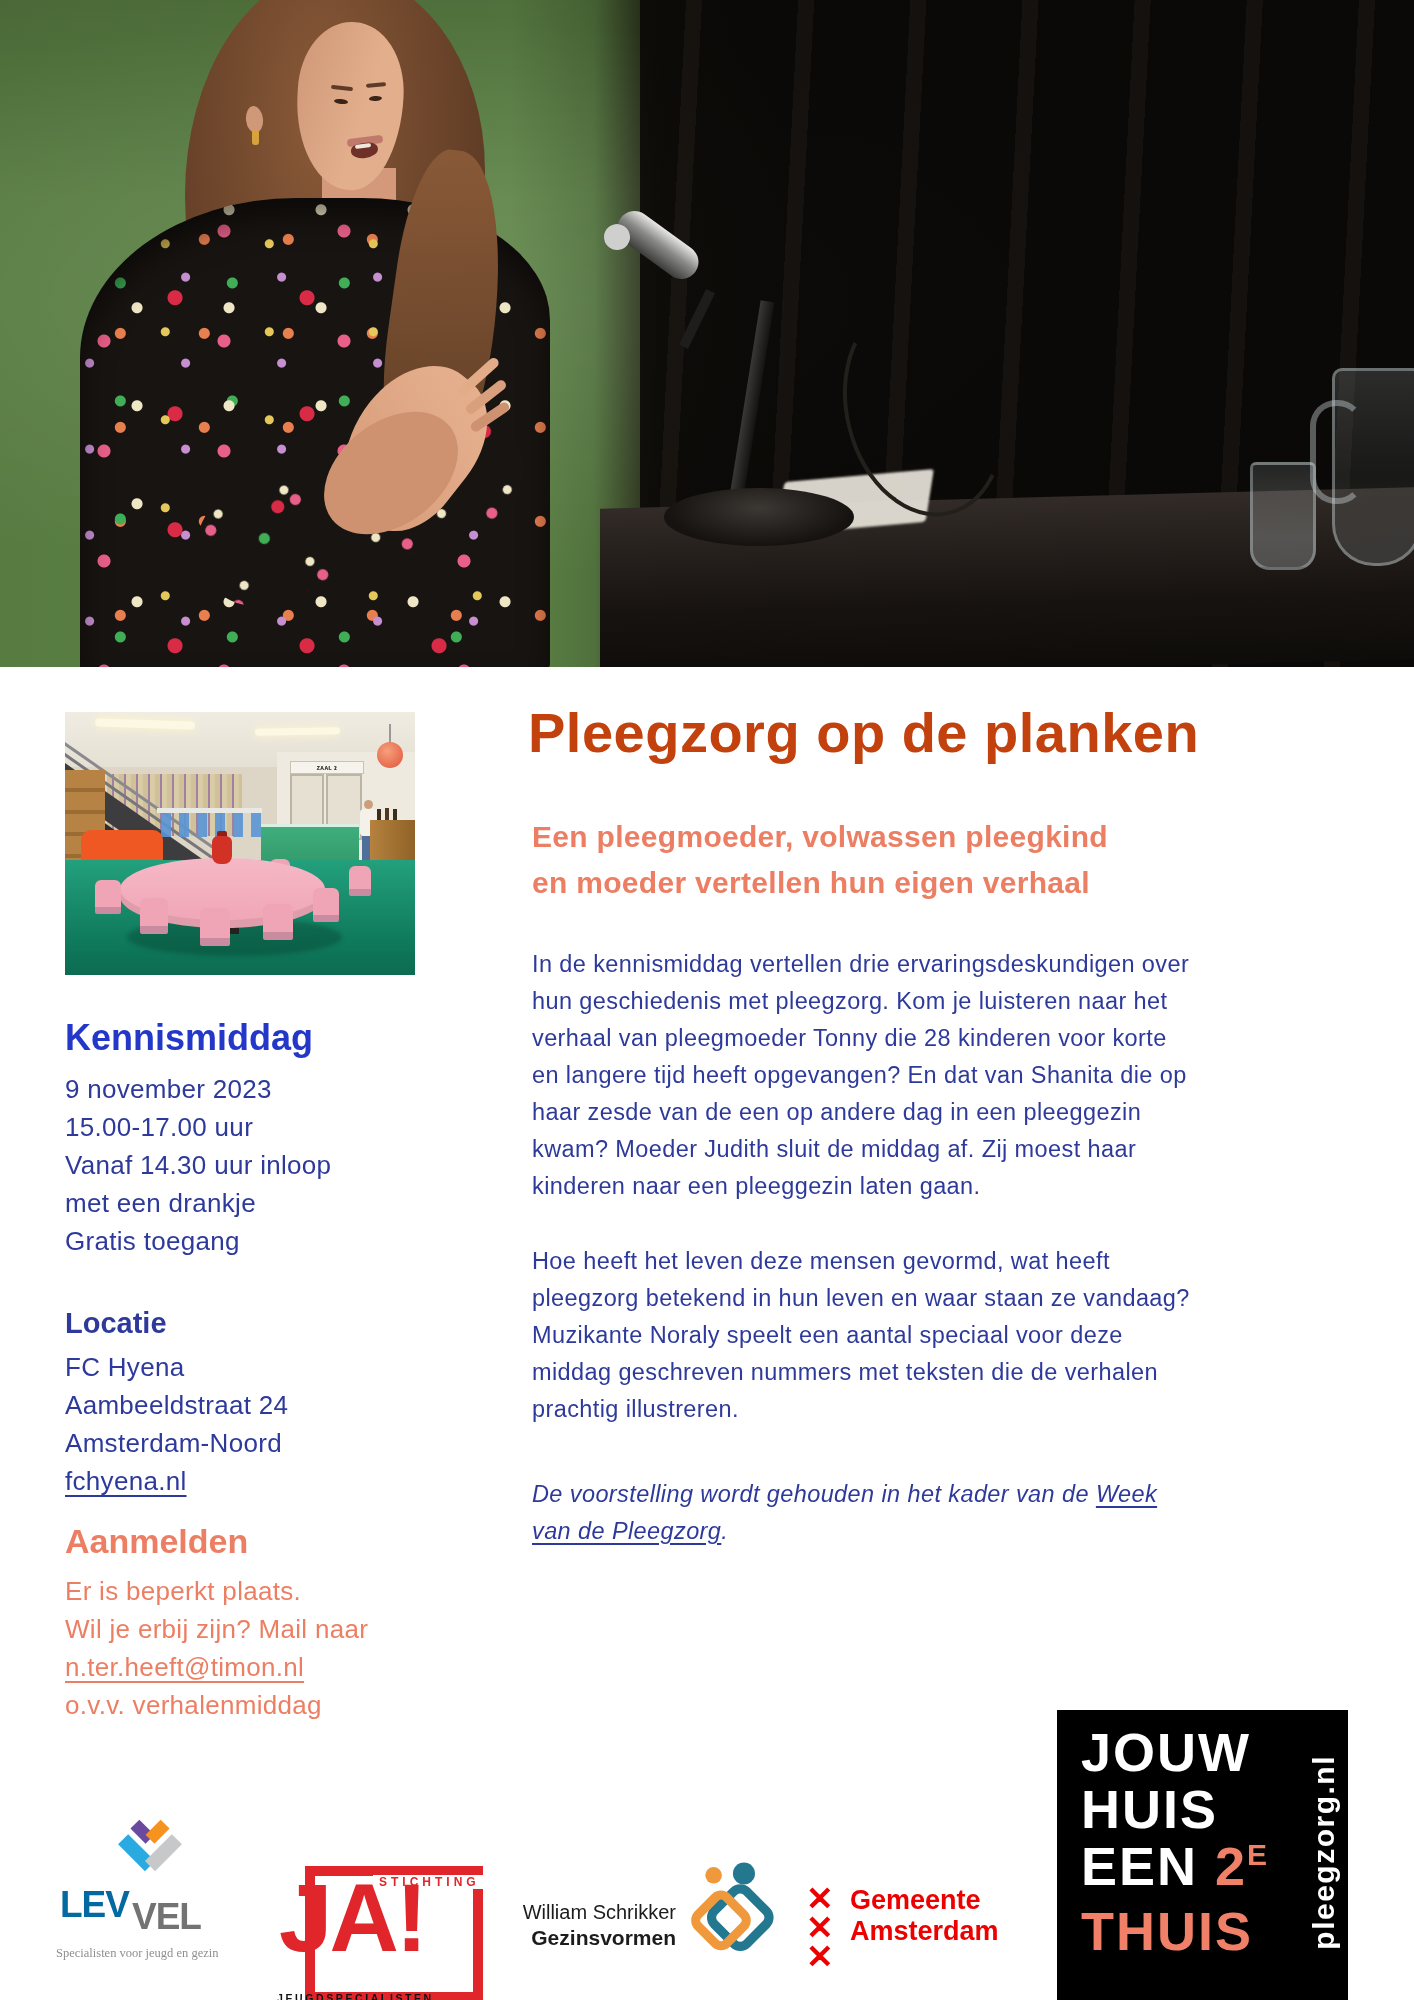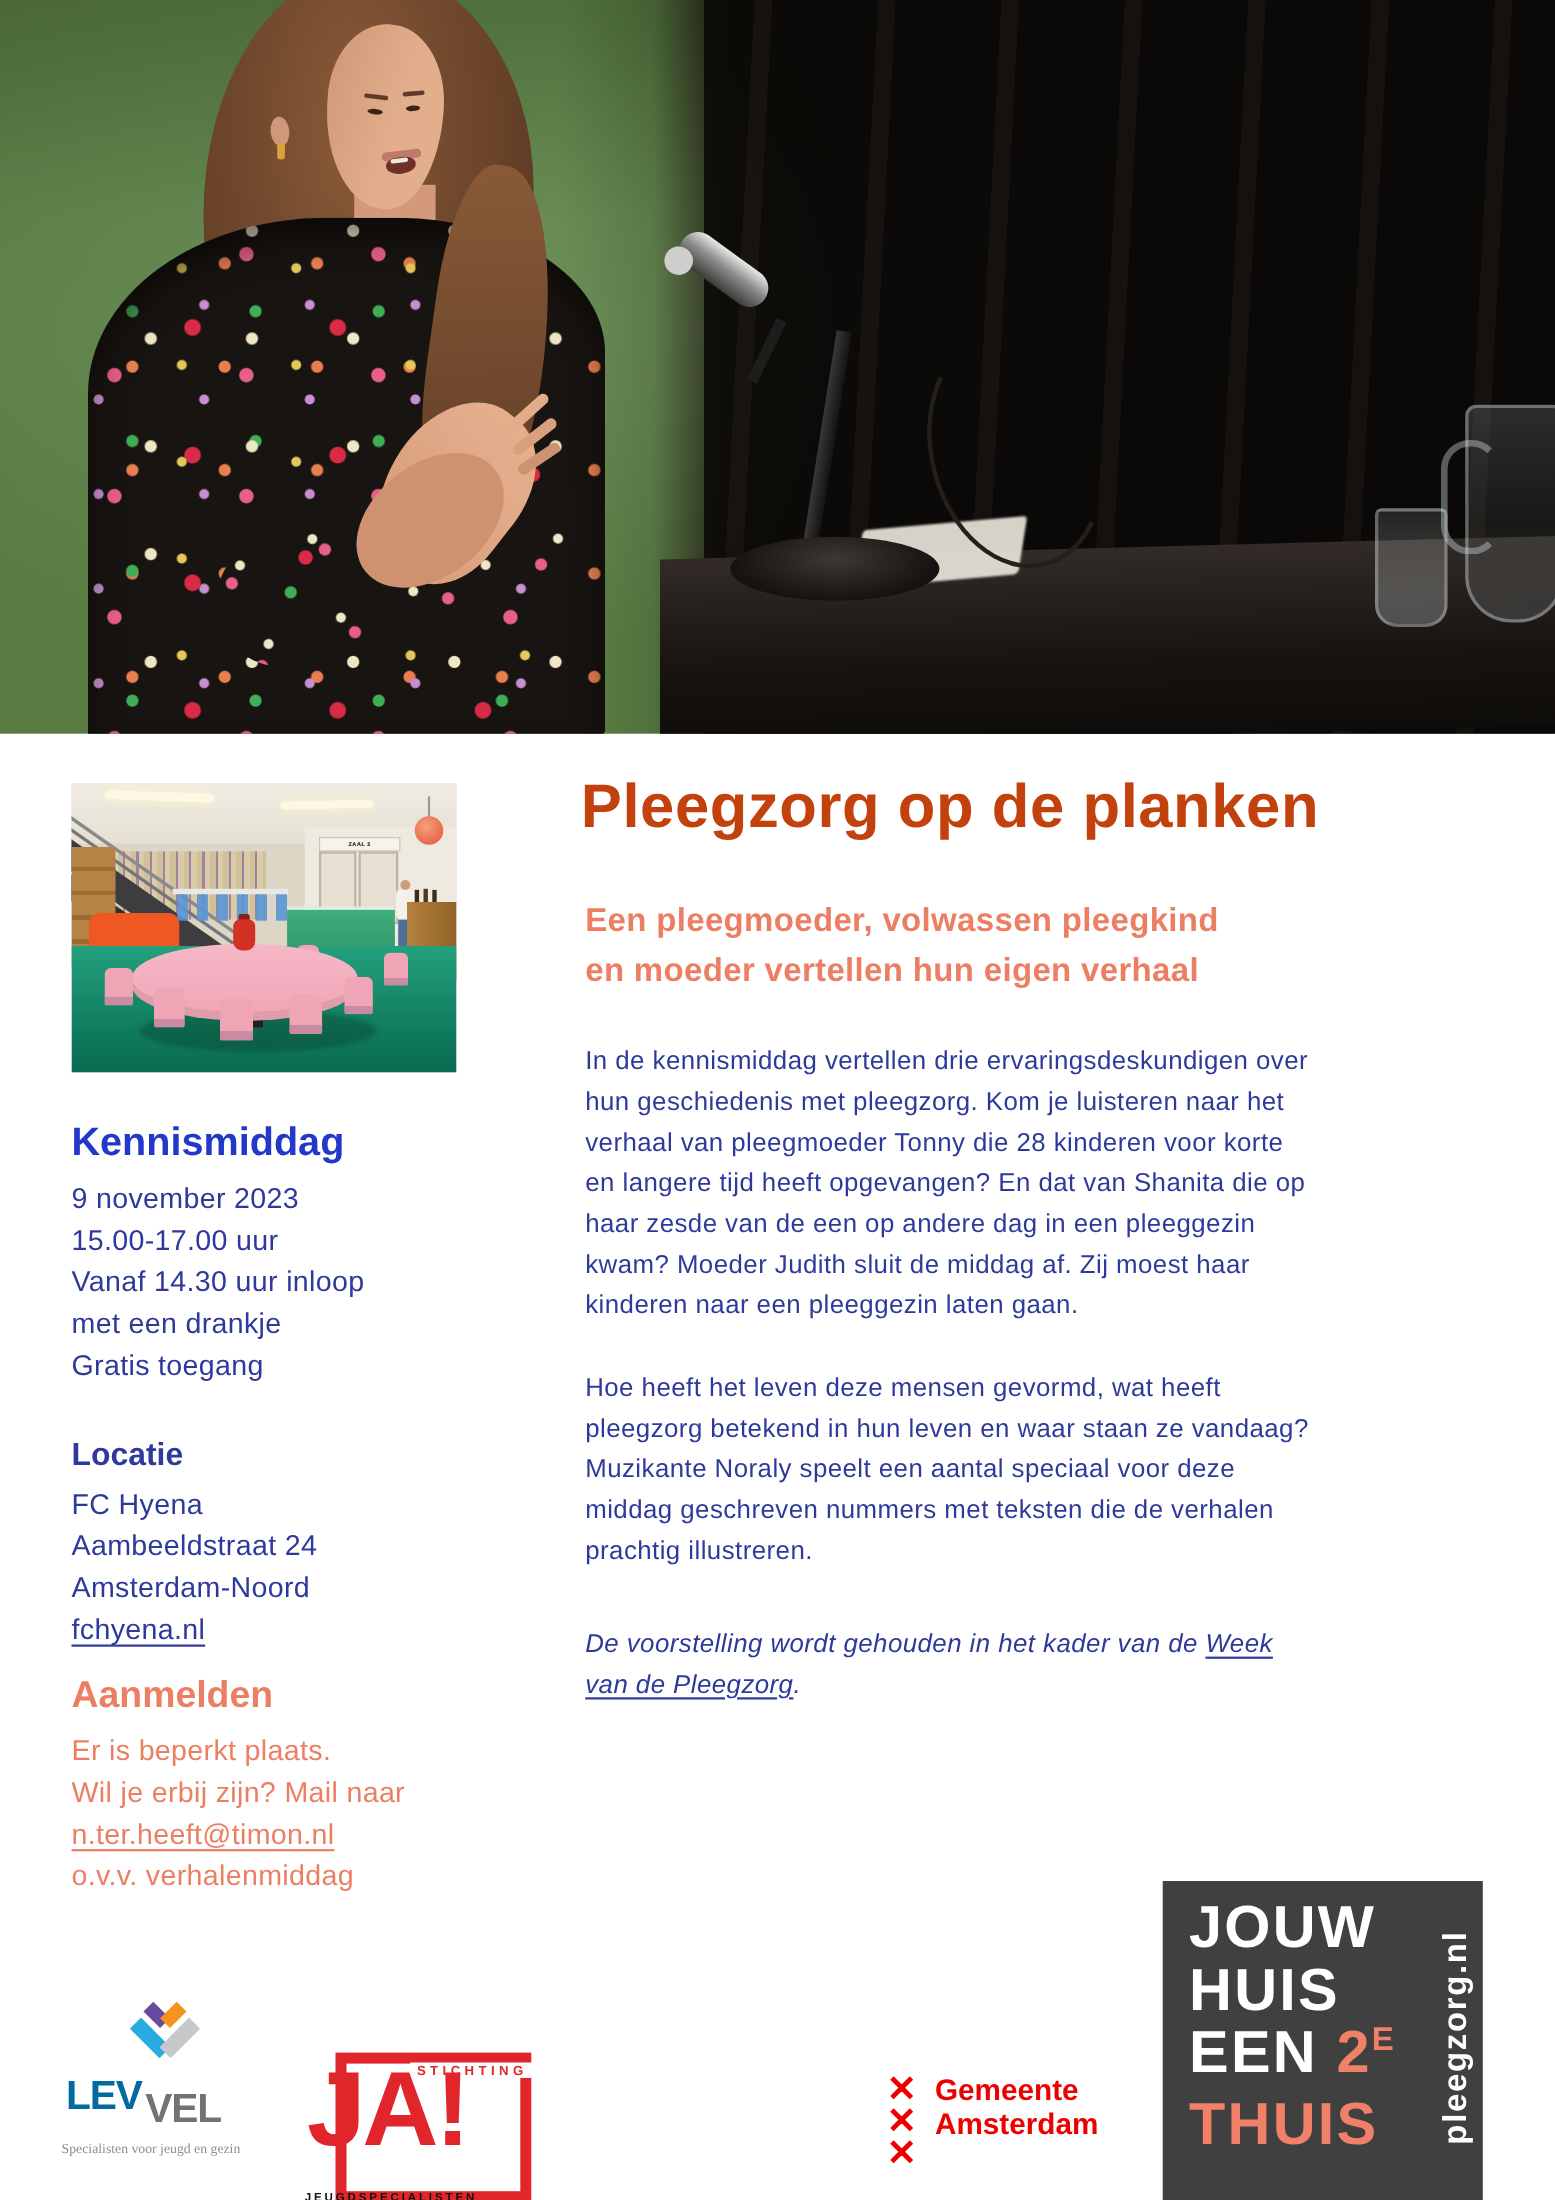--- a/index.html
+++ b/index.html
@@ -174,21 +174,21 @@
   .ja-bottom{position:absolute;left:0;top:132px;width:220px;font-size:10.5px;letter-spacing:2.6px;
              color:#111;font-weight:700;}
   .ws{position:absolute;left:516px;top:1858px;width:265px;height:125px;}
   .ws-text{position:absolute;left:0;top:42px;width:160px;text-align:right;color:#1c1c1c;}
   .ws-l1{font-size:20px;line-height:25px;}
   .ws-l2{font-size:21px;line-height:26px;font-weight:700;}
   .ws-mark{position:absolute;left:170px;top:0;width:92px;height:122px;}
   .gem{position:absolute;left:806px;top:1884px;width:230px;height:100px;}
   .gem-x{position:absolute;left:0;top:0;font-size:33px;font-weight:900;color:#ec0000;line-height:29px;white-space:pre-line;}
   .gem-text{position:absolute;left:44px;top:1px;font-size:27px;font-weight:700;color:#ec0000;line-height:31px;}
-  .badge{position:absolute;left:1057px;top:1710px;width:291px;height:290px;background:#404040;overflow:hidden;}
+  .badge{position:absolute;left:1057px;top:1710px;width:291px;height:290px;background:#000000;overflow:hidden;}
   .badge-lines{position:absolute;left:24px;top:14px;}
   .b-line{font-size:54px;font-weight:800;line-height:57px;letter-spacing:2px;color:#ffffff;}
   .b-salmon{color:#f08168;}
   .b-sup{font-size:30px;font-weight:800;position:relative;top:-20px;}
   .badge-site{position:absolute;right:2px;top:16px;width:44px;height:252px;display:flex;align-items:center;justify-content:center;}
   .badge-site span{writing-mode:vertical-rl;transform:rotate(180deg);color:#fff;font-size:30px;
                    font-weight:700;letter-spacing:1.5px;}
 </style>
 </head>
 <body>
@@ -340,20 +340,34 @@
   </div>
 
   <div class="ja">
     <div class="ja-frame">
       <div class="ja-stichting">STICHTING</div>
     </div>
     <div class="ja-main">JA!</div>
     <div class="ja-bottom">JEUGDSPECIALISTEN AMSTERDAM</div>
   </div>
 
+  <div class="ws">
+    <div class="ws-text">
+      <div class="ws-l1">William Schrikker</div>
+      <div class="ws-l2">Gezinsvormen</div>
+    </div>
+    <svg class="ws-mark" viewBox="0 0 100 125">
+      <circle cx="30" cy="15" r="9" fill="#f0993c"></circle>
+      <circle cx="63" cy="13" r="12" fill="#23788f"></circle>
+      <g fill="none">
+        <rect x="34" y="36" width="50" height="50" rx="10" stroke="#23788f" stroke-width="10" transform="rotate(45 59 61)"></rect>
+        <rect x="16" y="42" width="44" height="44" rx="9" stroke="#f0993c" stroke-width="10" transform="rotate(45 38 64)"></rect>
+      </g>
+    </svg>
+  </div>
 
   <div class="gem">
     <div class="gem-x">✕
 ✕
 ✕</div>
     <div class="gem-text">
       <div>Gemeente</div>
       <div>Amsterdam</div>
     </div>
   </div>

